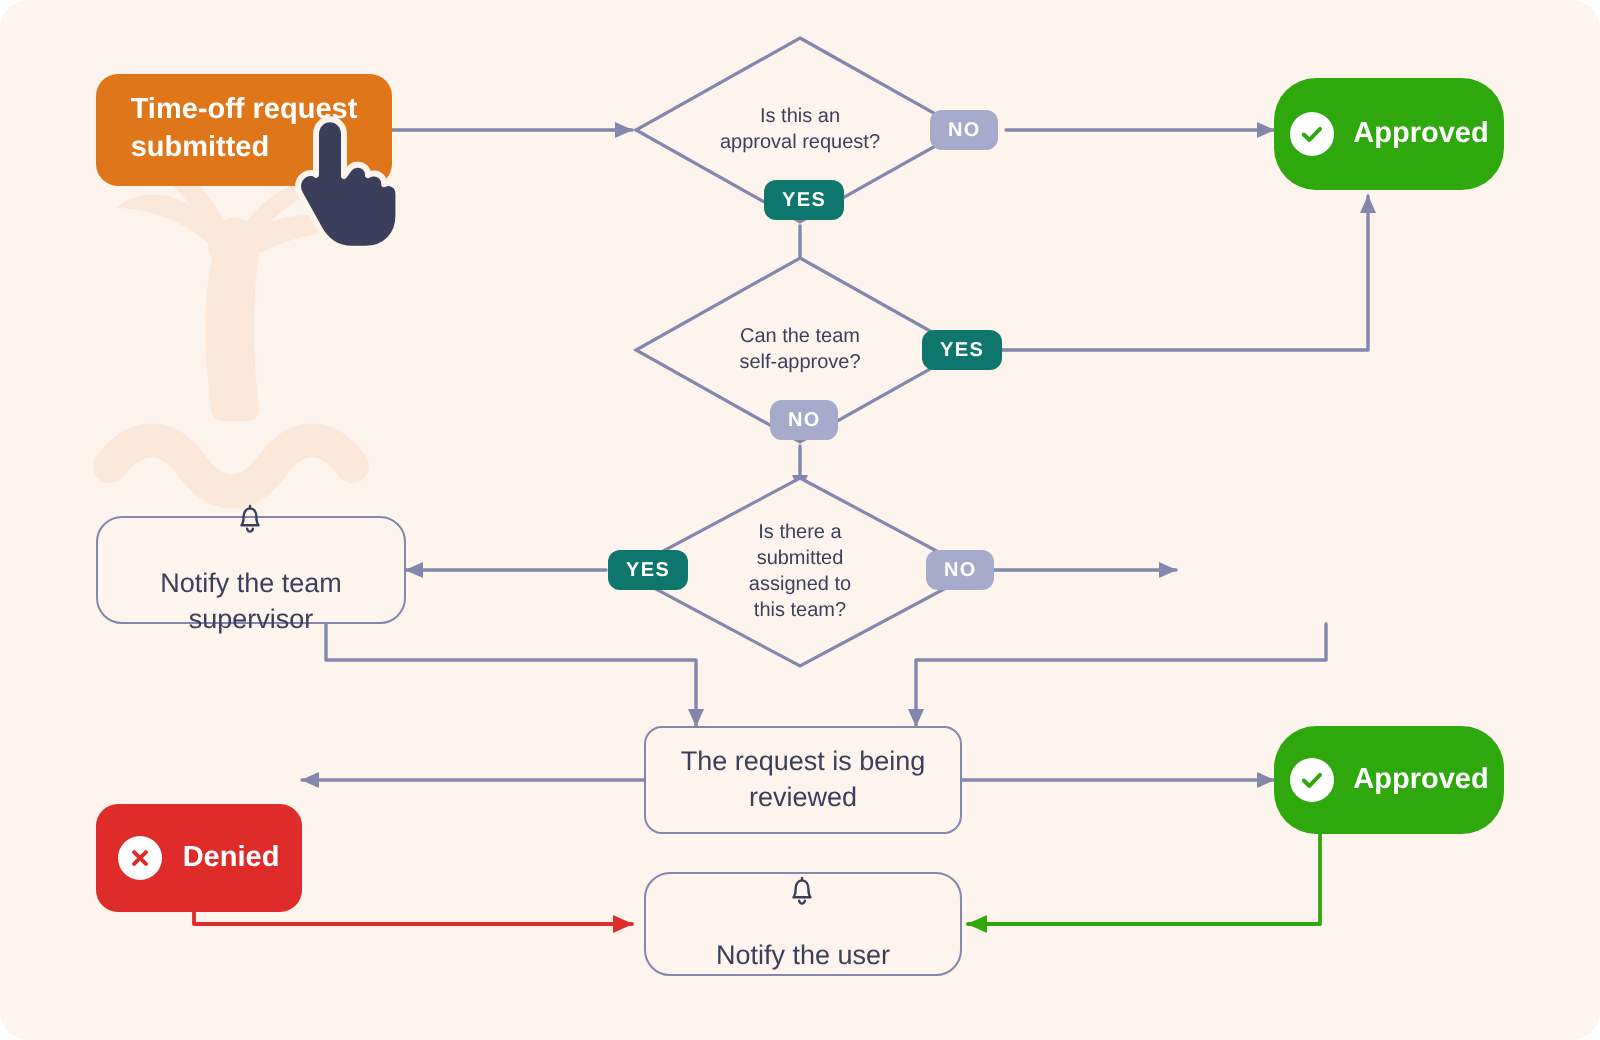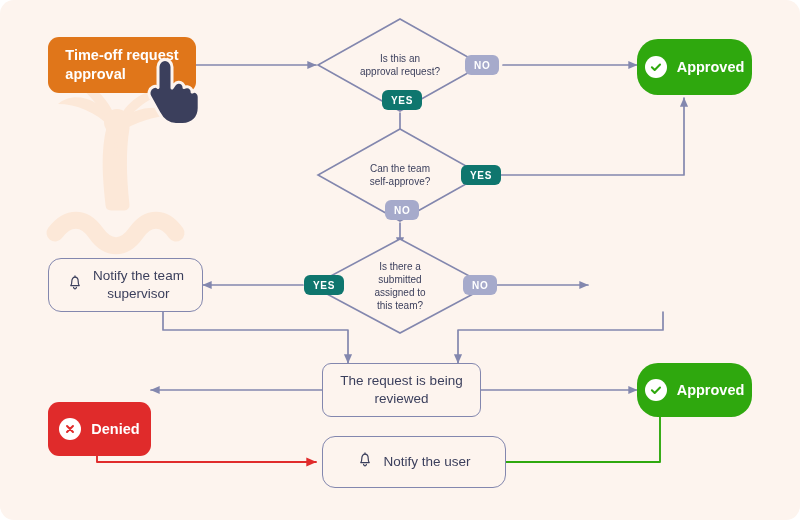--- a/index.html
+++ b/index.html
@@ -46,20 +46,21 @@
     line-height: 1.35;
     text-align: center;
     padding: 6px 10px;
   }
   .box.rounded-lg { border-radius: 13px; }
   .box .inner {
     display: flex;
     align-items: center;
     justify-content: flex-start;
     gap: 10px;
+    flex-direction: column;
   }
   .box .label { white-space: pre-line; text-align: center; }
 
   
   .solid {
     border-radius: 11px;
     color: #ffffff;
     font-size: 14.5px;
     font-weight: bold;
     line-height: 1.3;
@@ -186,21 +187,21 @@
       <path d="M97 416 L 97 462 L 316 462" marker-end="url(#ah-red)"></path>
     </g>
 
     <g fill="none" stroke="#2FA80E" stroke-width="1.9" stroke-linecap="round" stroke-linejoin="round">
       <path d="M660 417 L 660 462 L 484 462" marker-end="url(#ah-green)"></path>
     </g>
   </svg>
 
   <div class="node solid orange" style="left:48px; top:37px; width:148px; height:56px;">
     <span class="label">Time-off request
-approval</span>
+submitted</span>
   </div>
 
   <div class="diamond-wrap" style="left:316px; top:17px; width:168px; height:96px;">
     <svg width="168" height="96" viewBox="0 0 168 96" xmlns="http://www.w3.org/2000/svg">
       <path d="M84 2 L 166 48 L 84 94 L 2 48 Z" fill="#FDF4EE" stroke="#8387AE" stroke-width="1.6"></path>
     </svg>
     <div class="diamond-text">Is this an
 approval request?</div>
   </div>
   <div class="badge light" style="left:465px; top:55px;">NO</div>
@@ -275,21 +276,21 @@
     <span class="inner">
       <span class="status-circle">
         <svg width="14" height="14" viewBox="0 0 16 16" xmlns="http://www.w3.org/2000/svg">
           <path d="M3.3 8.3 L 6.5 11.4 L 12.6 5.1" fill="none" stroke="#2FA80E" stroke-width="2.3" stroke-linecap="round" stroke-linejoin="round"></path>
         </svg>
       </span>
       <span class="label">Approved</span>
     </span>
   </div>
 
-  <div class="node box rounded-lg" style="left:322px; top:436px; width:184px; height:52px;">
+  <div class="node box rounded-lg" style="left:322px; top:436px; width:159px; height:52px;">
     <span class="inner">
       <span class="bell">
         <svg width="16" height="17" viewBox="0 0 18 19" xmlns="http://www.w3.org/2000/svg">
           <path d="M4.2 13 C 4.2 13, 5.4 11.6, 5.4 8.4 C 5.4 5.4, 6.9 3.5, 9 3.5
                    C 11.1 3.5, 12.6 5.4, 12.6 8.4 C 12.6 11.6, 13.8 13, 13.8 13 Z" fill="none" stroke="#3B3F5C" stroke-width="1.35" stroke-linejoin="round"></path>
           <path d="M7.4 15 C 7.7 16.1, 8.3 16.6, 9 16.6 C 9.7 16.6, 10.3 16.1, 10.6 15" fill="none" stroke="#3B3F5C" stroke-width="1.35" stroke-linecap="round"></path>
           <path d="M9 3.5 L 9 2.1" fill="none" stroke="#3B3F5C" stroke-width="1.35" stroke-linecap="round"></path>
         </svg>
       </span>
       <span class="label">Notify the user</span>

